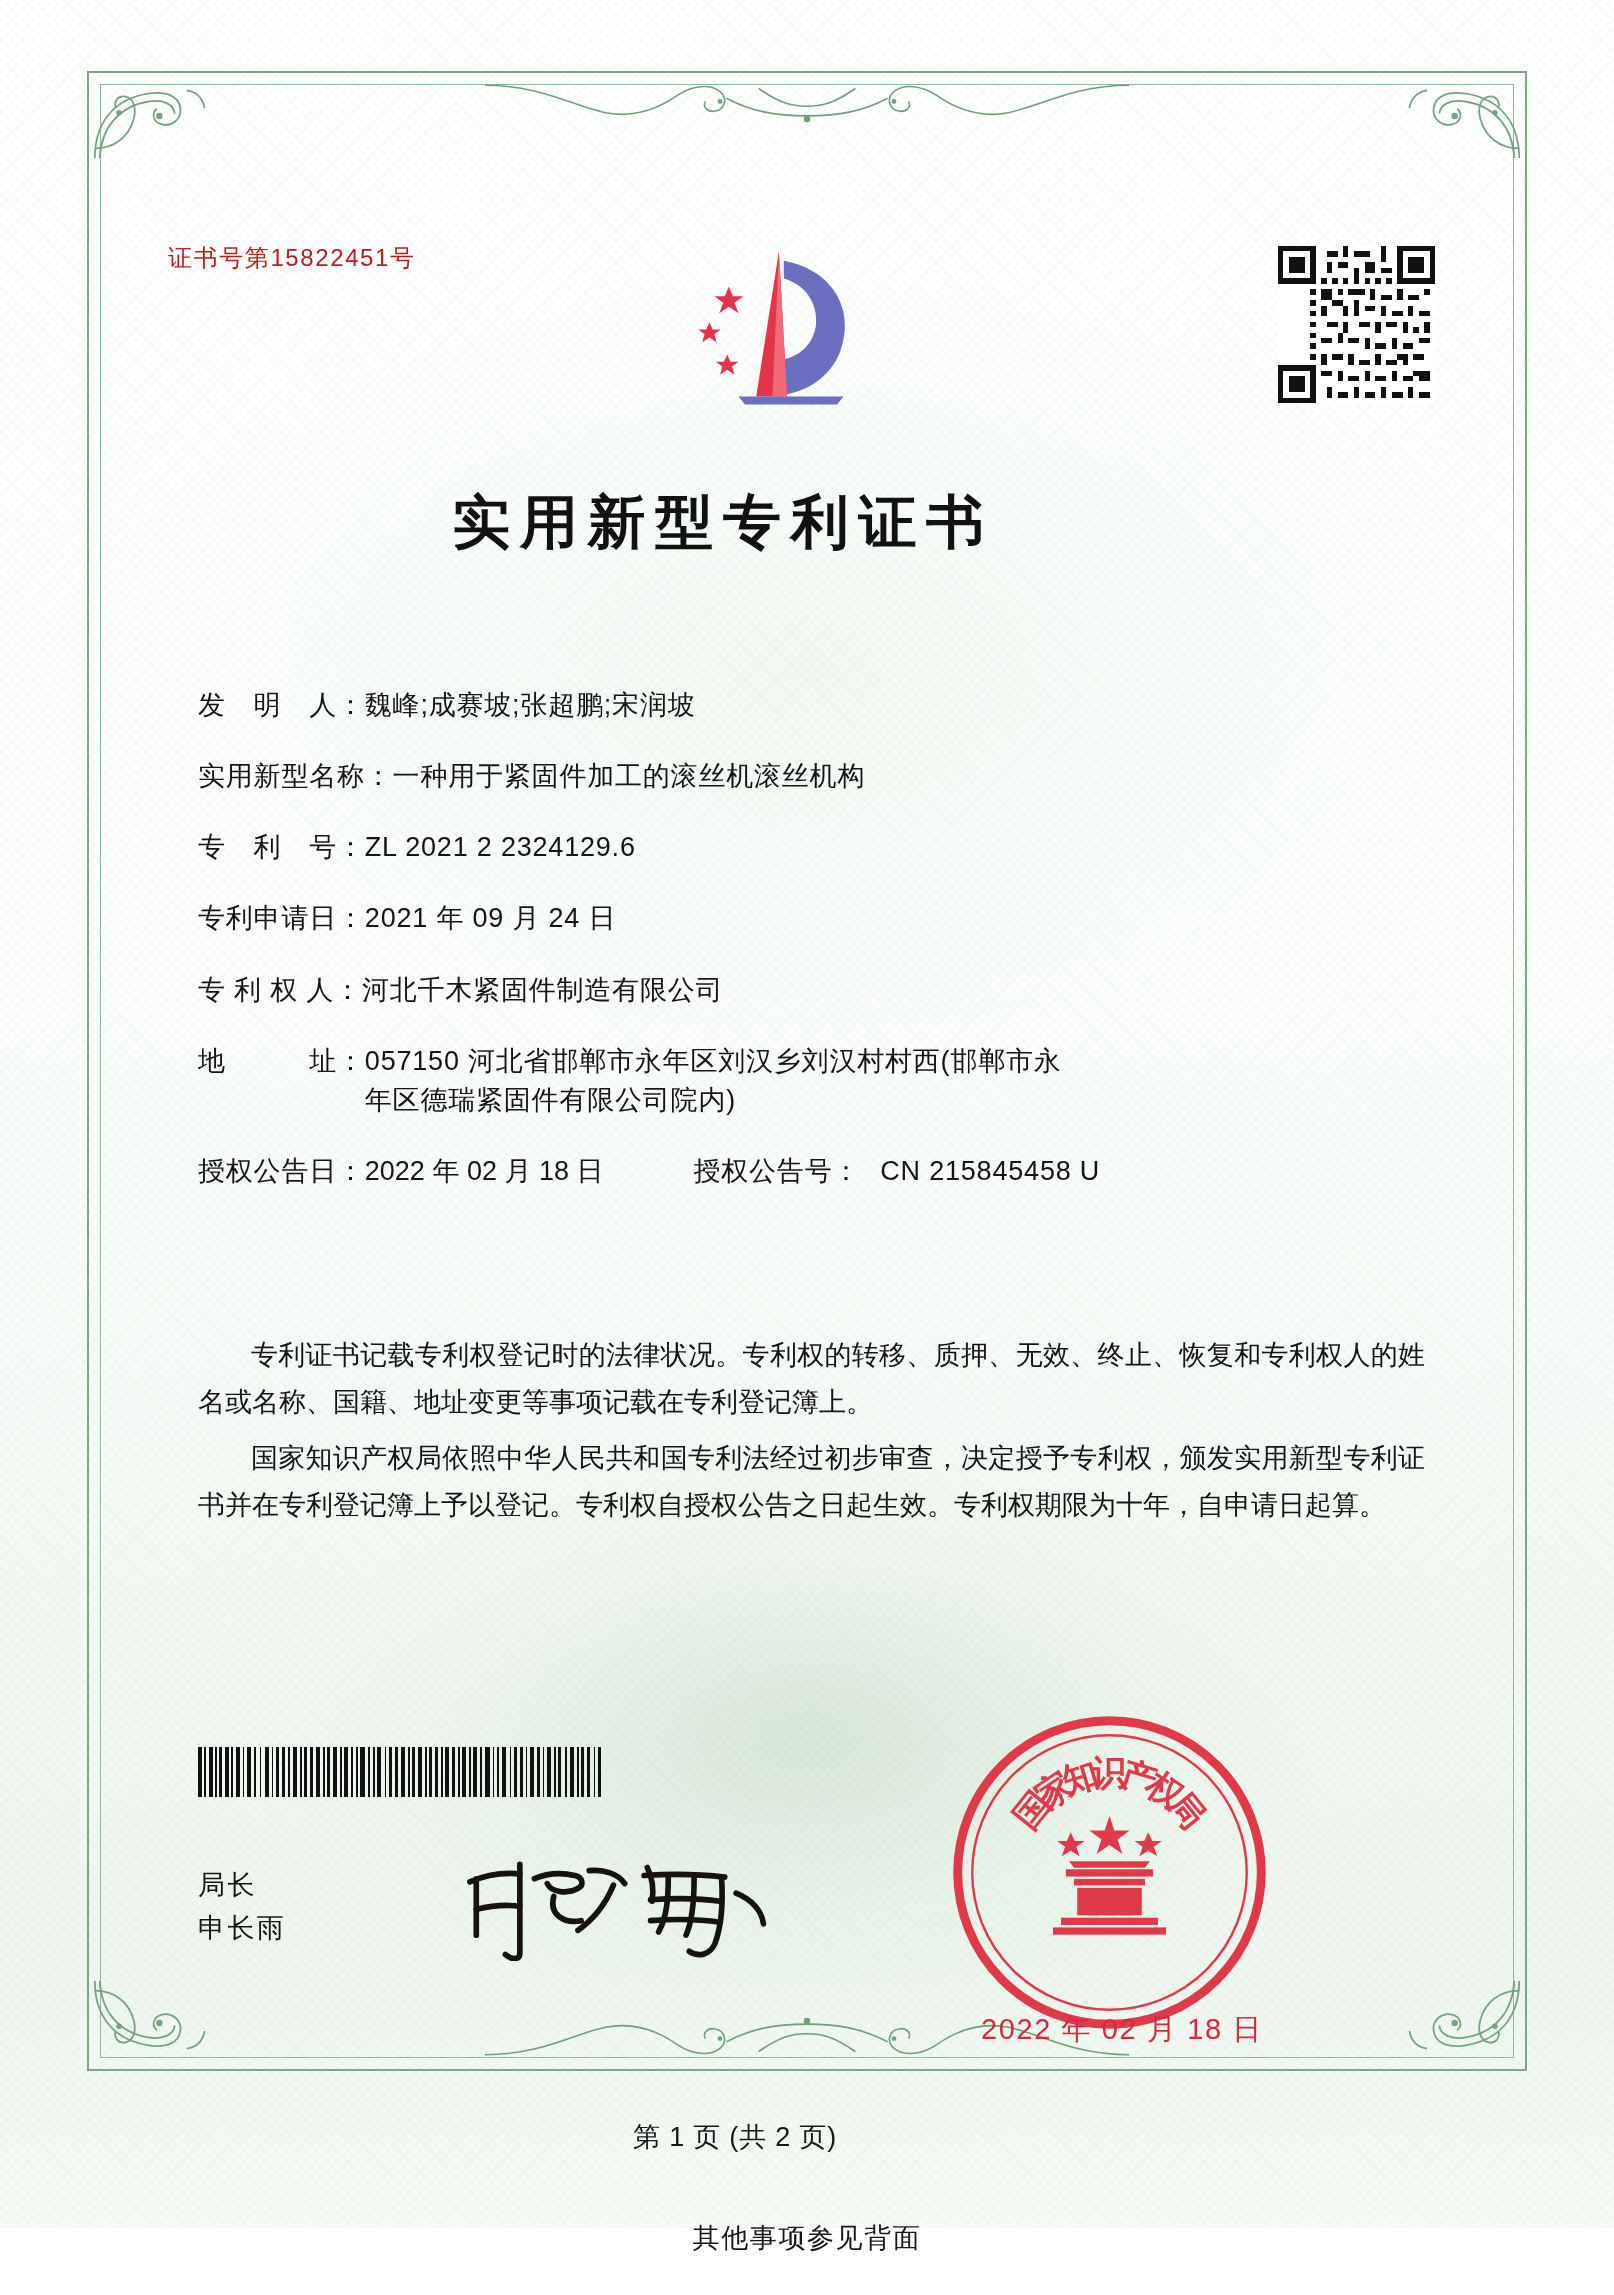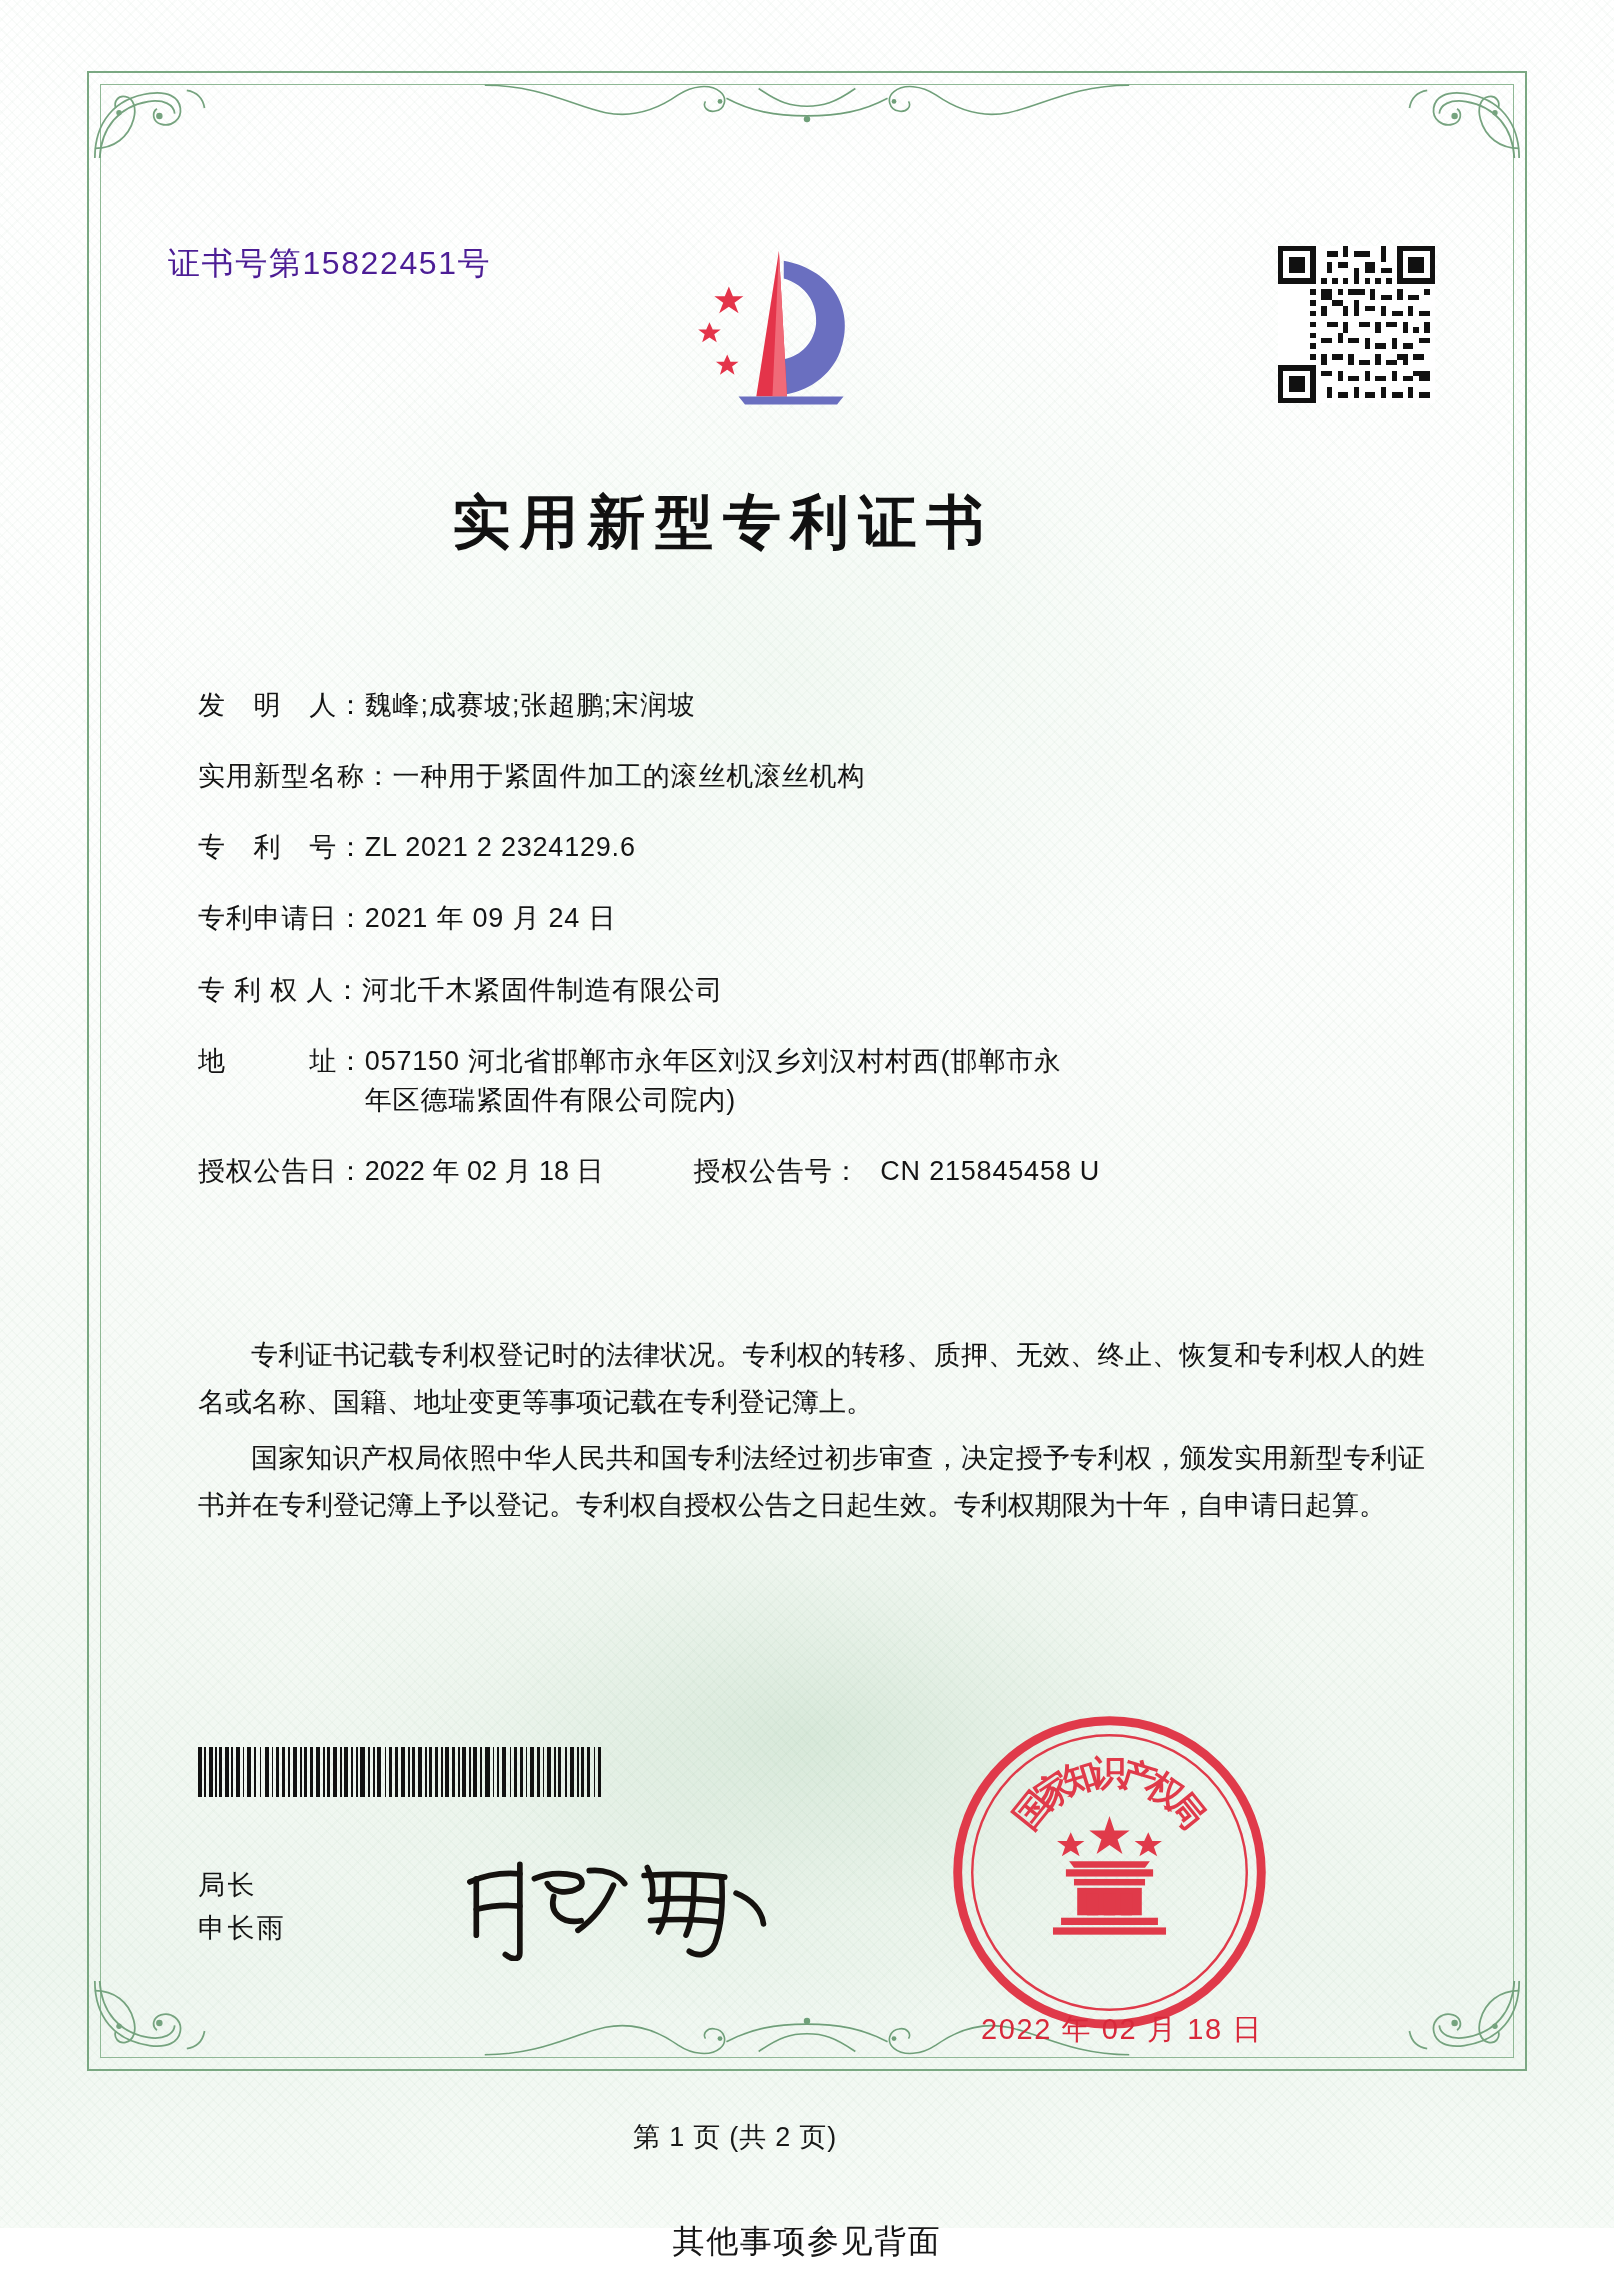--- a/index.html
+++ b/index.html
@@ -77,23 +77,23 @@
     width: 646px; height: 58px;
     color: #6f9f79;
     transform: scaleY(-1);
   }
   .bottom-flourish svg { width: 100%; height: 100%; display: block; }
 
   
   .cert-no {
     position: absolute;
     left: 168px; top: 242px;
-    font-size: 32px;
+    font-size: 24px;
     letter-spacing: 1.6px;
-    color: #4c1d95;
+    color: #b91c1c;
     font-family: "Liberation Sans", sans-serif;
     white-space: nowrap;
   }
 
   
   .logo {
     position: absolute;
     left: 682px; top: 238px;
     width: 210px; height: 178px;
   }
@@ -227,21 +227,21 @@
     font-size: 27px;
     color: #171717;
     letter-spacing: 0.8px;
     font-family: "Liberation Sans", sans-serif;
   }
   .back-note {
     position: absolute;
     left: 0; top: 2220px;
     width: 1614px;
     text-align: center;
-    font-size: 32px;
+    font-size: 27px;
     color: #171717;
     letter-spacing: 1.6px;
     font-family: "Liberation Sans", sans-serif;
   }
 </style>
 </head>
 <body>
 
 <div class="page">
 

